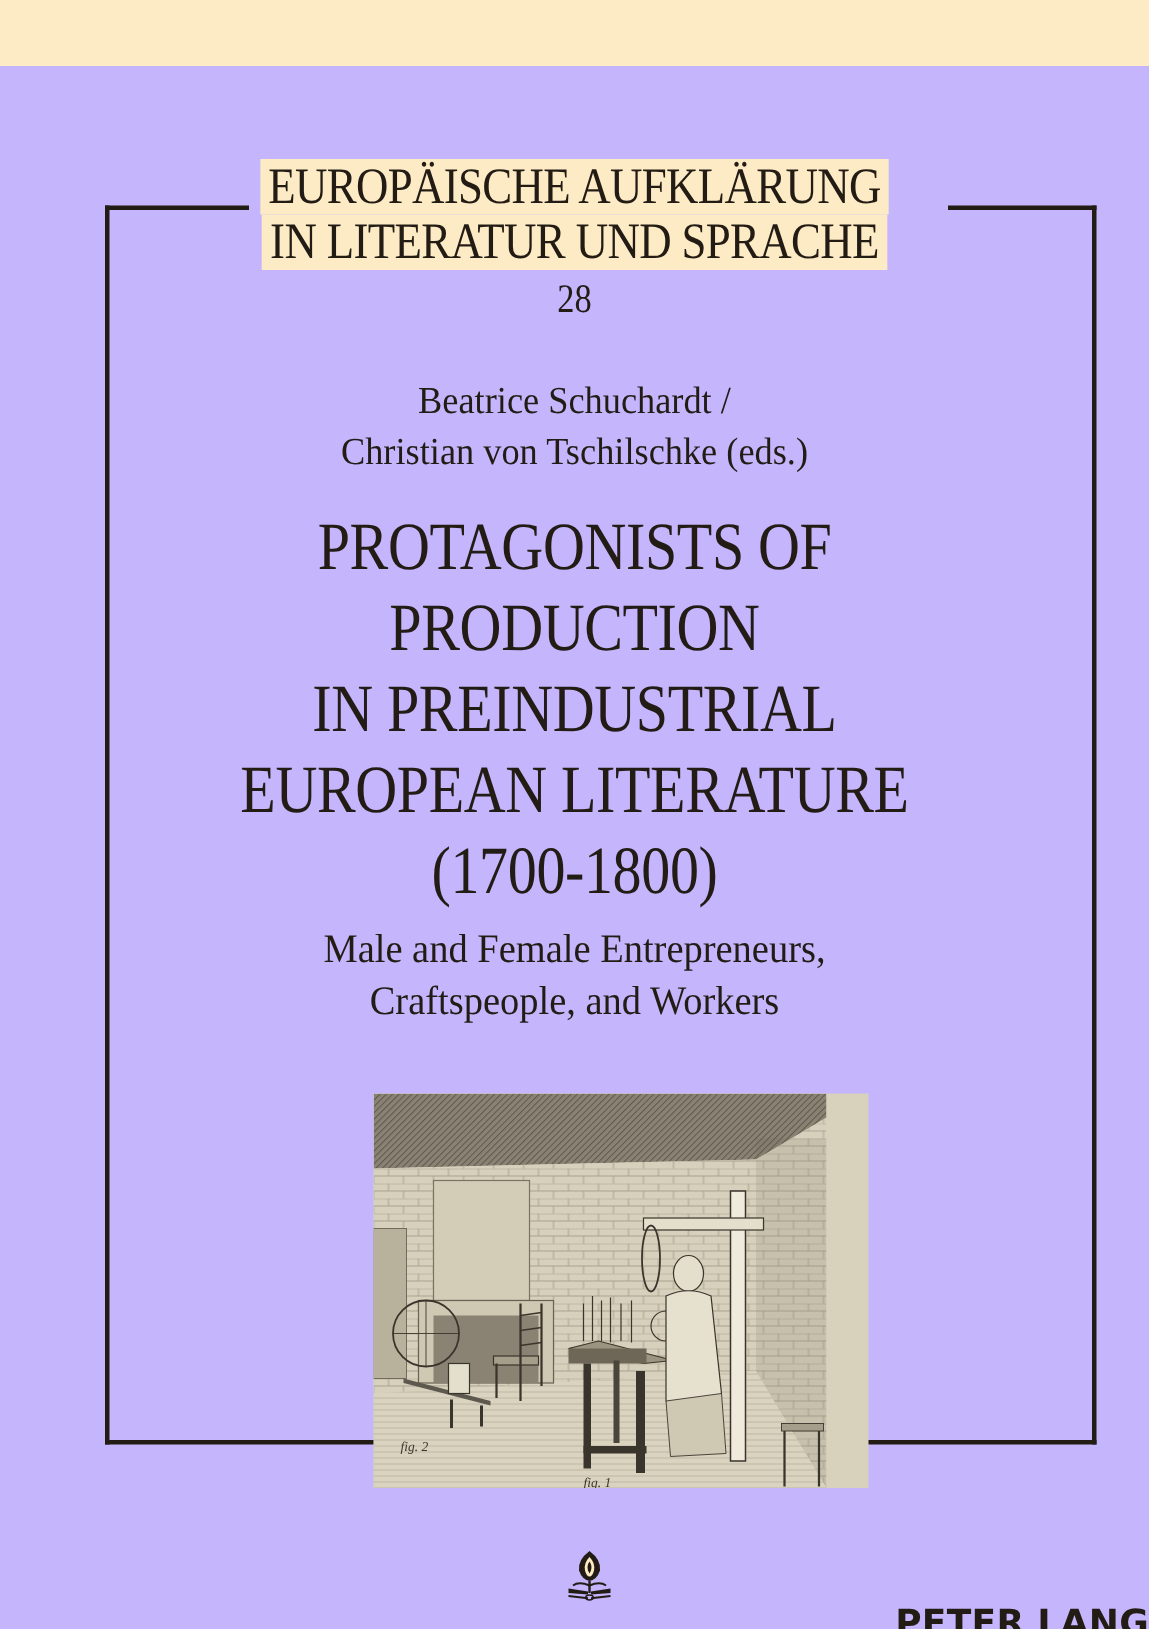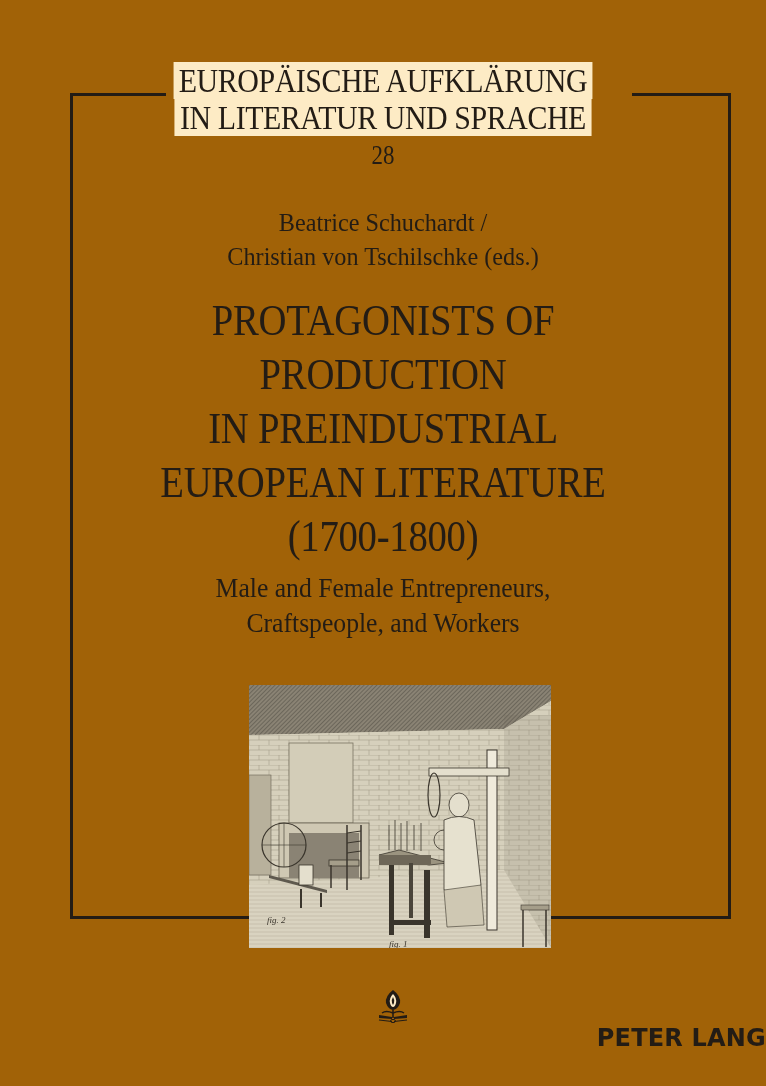--- a/index.html
+++ b/index.html
@@ -3,33 +3,33 @@
 <meta charset="utf-8">
 <style>
   html, body { margin: 0; padding: 0; }
   body {
     width: 766px; height: 1086px; overflow: hidden;
     background: #fdebc5;
     font-family: "Liberation Serif", "DejaVu Serif", serif;
     color: #231c15;
     position: relative;
   }
-  .cover { position: absolute; inset: 0; background: #a16207; }
+  .cover { position: absolute; inset: 0; background: #c4b5fd; margin-top: 44px; }
   .frame-line { position: absolute; background: #231c15; }
   .series-title {
     position: absolute; left: 0; width: 766px; text-align: center;
     font-size: 34px; line-height: 37px; letter-spacing: -0.5px;
     transform: scaleX(0.88); transform-origin: center;
   }
   .series-title .bg { background: #fdebc5; padding: 0 6px; }
   .series-num { position: absolute; top: 140px; left: 0; width: 766px; text-align: center; font-size: 27px; transform: scaleX(0.85); }
   .editors { position: absolute; top: 206px; left: 0; width: 766px; text-align: center; font-size: 25.5px; line-height: 34px; transform: scaleX(0.95); }
   .main-title { position: absolute; top: 293px; left: 0; width: 766px; text-align: center; font-size: 45px; line-height: 54px; transform: scaleX(0.86); letter-spacing: -0.3px; }
   .subtitle { position: absolute; top: 571px; left: 0; width: 766px; text-align: center; font-size: 27px; line-height: 35px; transform: scaleX(0.95); }
-  .illustration { position: absolute; left: 249px; top: 685px; width: 302px; height: 263px; background: #d8d2bd; overflow: hidden; }
+  .illustration { position: absolute; left: 249px; top: 685px; width: 330px; height: 263px; background: #d8d2bd; overflow: hidden; }
   .illustration svg { display: block; }
   .publisher-logo { position: absolute; left: 378px; top: 988px; }
   .publisher-name { position: absolute; top: 1024px; left: 0; width: 766px; text-align: right; font-family: "DejaVu Sans", "Liberation Sans", sans-serif; font-weight: bold; font-size: 24px; letter-spacing: 0.2px; color: #231c15; }
 </style>
 </head>
 <body>
 
 <div class="cover">
 
   <div class="frame-line" style="left:70px; top:93px; width:96px; height:3px;"></div>

